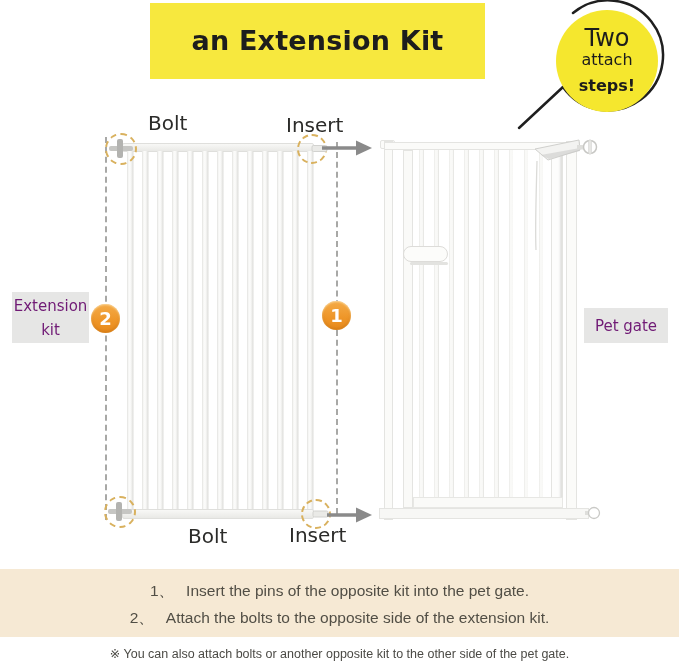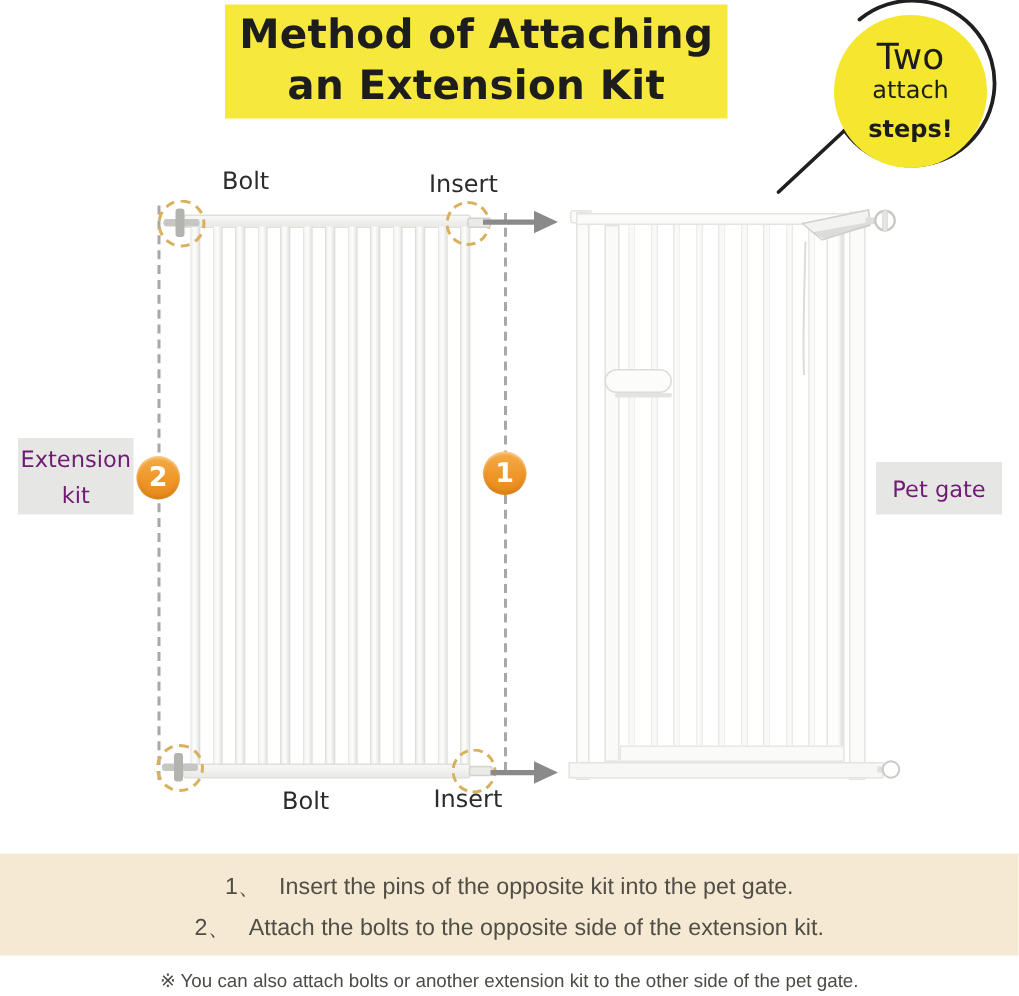--- a/index.html
+++ b/index.html
@@ -82,21 +82,21 @@
     width:29px;height:29px;border-radius:50%;
     background:linear-gradient(180deg,#f4ab48 0%,#ee9527 60%,#e88a1c 100%);
     box-shadow:inset 0 1px 2px rgba(255,235,190,.7), inset 0 -2px 3px rgba(180,100,10,.35);
     color:#ffffff;font-size:18px;font-weight:700;
     display:flex;align-items:center;justify-content:center;z-index:4;
   }
   .step.two{left:91px;top:304px;}
   .step.one{left:322px;top:301px;}
 
   
-  .lbl{font-size:16px;color:#2b2b29;white-space:nowrap;}
+  .lbl{font-size:20px;color:#2b2b29;white-space:nowrap;}
   .lbl.bolt-top{left:148px;top:111px;}
   .lbl.insert-top{left:286px;top:113px;}
   .lbl.bolt-bottom{left:188px;top:524px;}
   .lbl.insert-bottom{left:289px;top:523px;}
 
   .tagbox{
     background:#e6e6e5;color:#701a75;font-size:15px;
     display:flex;flex-direction:column;justify-content:center;align-items:center;
     text-align:center;line-height:24px;
   }
@@ -119,21 +119,20 @@
     color:#4b4a45;font-size:12.5px;
     font-family:"Liberation Sans","DejaVu Sans",sans-serif;
   }
 
   svg.overlay{position:absolute;left:0;top:0;z-index:2;pointer-events:none;}
 </style>
 </head>
 <body>
 
 <div class="abs title-box">
-  <div>Method of Attaching</div>
   <div>an Extension Kit</div>
 </div>
 
 <div class="abs badge-circle">
   <div class="badge-l1">Two</div>
   <div class="badge-l2">attach</div>
   <div class="badge-l3">steps!</div>
 </div>
 
 <div class="abs vline left"></div>
@@ -229,13 +228,13 @@
 
 <div class="abs instr-band"></div>
 <div class="instr-line l1">
   <span class="instr-num">1、</span>
   <span>Insert the pins of the opposite kit into the pet gate.</span>
 </div>
 <div class="instr-line l2">
   <span class="instr-num">2、</span>
   <span>Attach the bolts to the opposite side of the extension kit.</span>
 </div>
-<div class="abs note">※ You can also attach bolts or another extension kit to the other side of the pet gate.</div>
+<div class="abs note">※ You can also attach bolts or another opposite kit to the other side of the pet gate.</div>
 
 </body></html>

